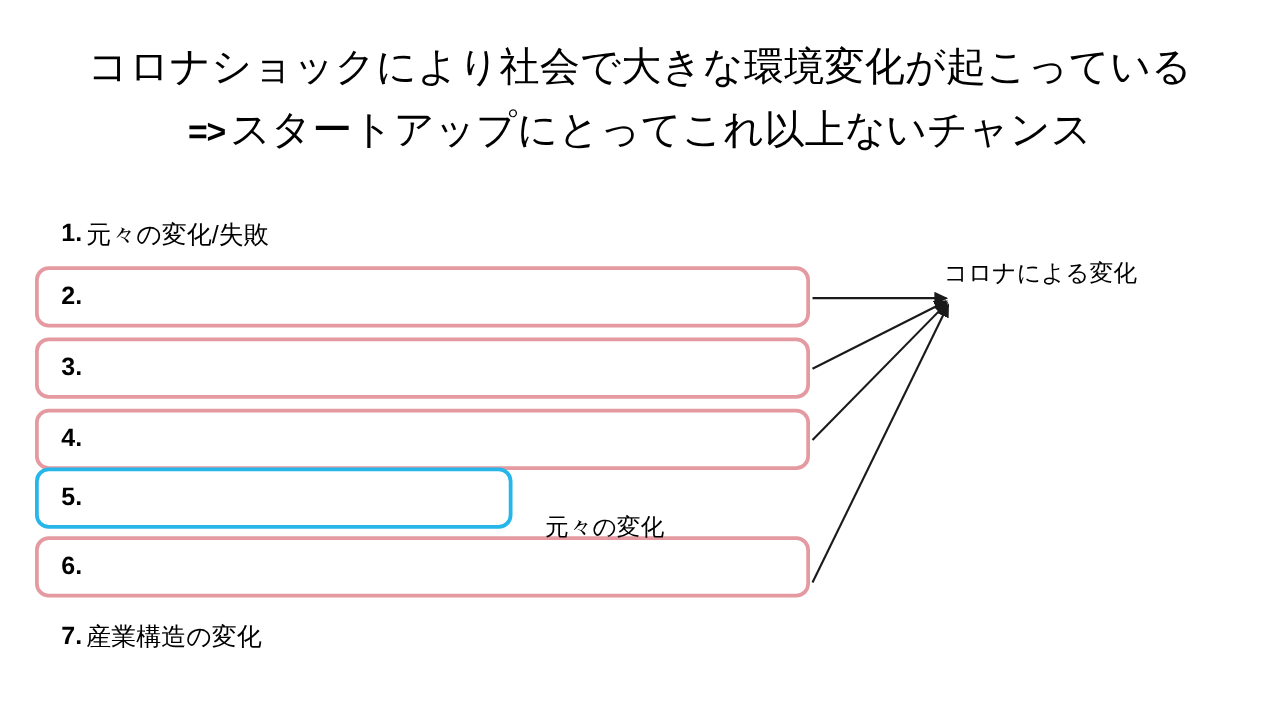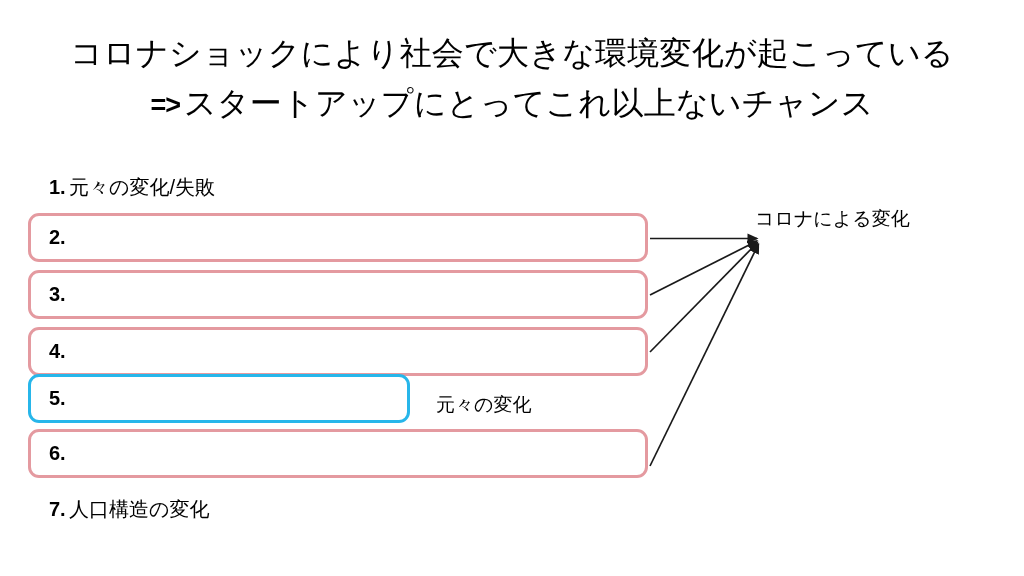--- a/index.html
+++ b/index.html
@@ -89,21 +89,21 @@
 
   
   .annot {
     position: absolute;
     font-size: 19px;
     font-weight: 400;
     white-space: nowrap;
     color: #000000;
   }
   .annot-corona { left: 755px; top: 206px; }
-  .annot-moto   { left: 436px; top: 392px; font-family: Liberation Serif, serif; }
+  .annot-moto   { left: 436px; top: 409px; font-family: Liberation Serif, serif; }
 
   
   .arrows {
     position: absolute;
     left: 0;
     top: 0;
     width: 1024px;
     height: 576px;
     pointer-events: none;
   }
@@ -140,21 +140,21 @@
     <div class="row boxed blue" style="top:374px; width:382px;">
       <span class="num">5.</span>
     </div>
 
     <div class="row boxed" style="top:429px; width:620px;">
       <span class="num">6.</span>
     </div>
 
     <div class="row plain" style="top:485px; width:400px;">
       <span class="num">7.</span>
-      <span class="txt">人口構造の変化</span>
+      <span class="txt">産業構造の変化</span>
     </div>
 
   </div>
 
   <svg class="arrows" viewBox="0 0 1024 576">
     <defs>
       <marker id="head" markerWidth="7" markerHeight="7" refX="5.6" refY="3" orient="auto">
         <path d="M0,0 L6.5,3 L0,6 z" fill="#1a1a1a"></path>
       </marker>
     </defs>

